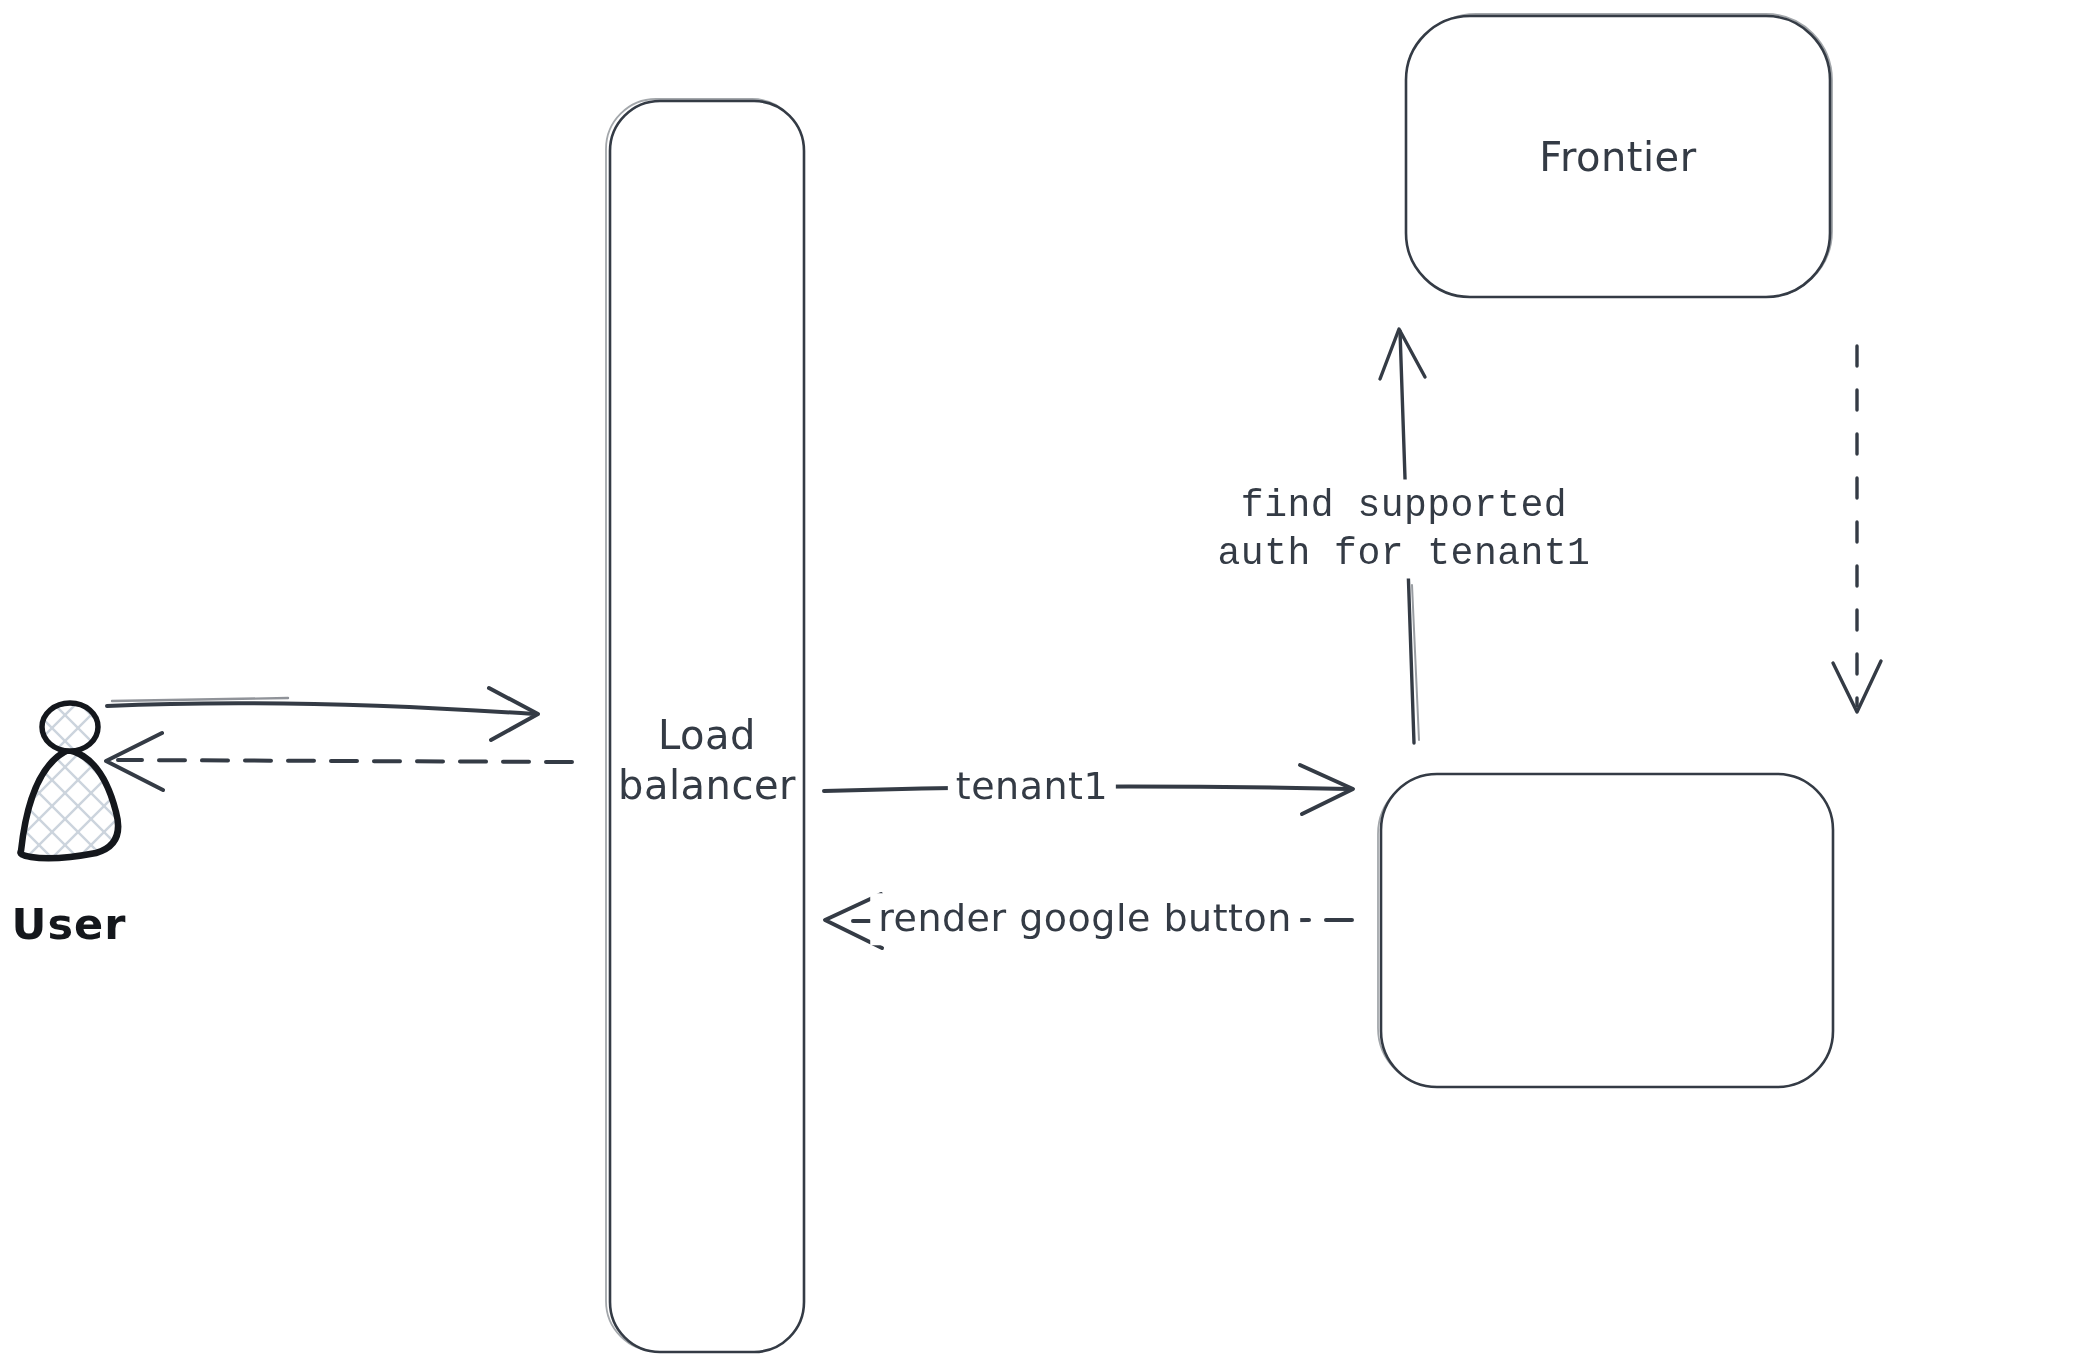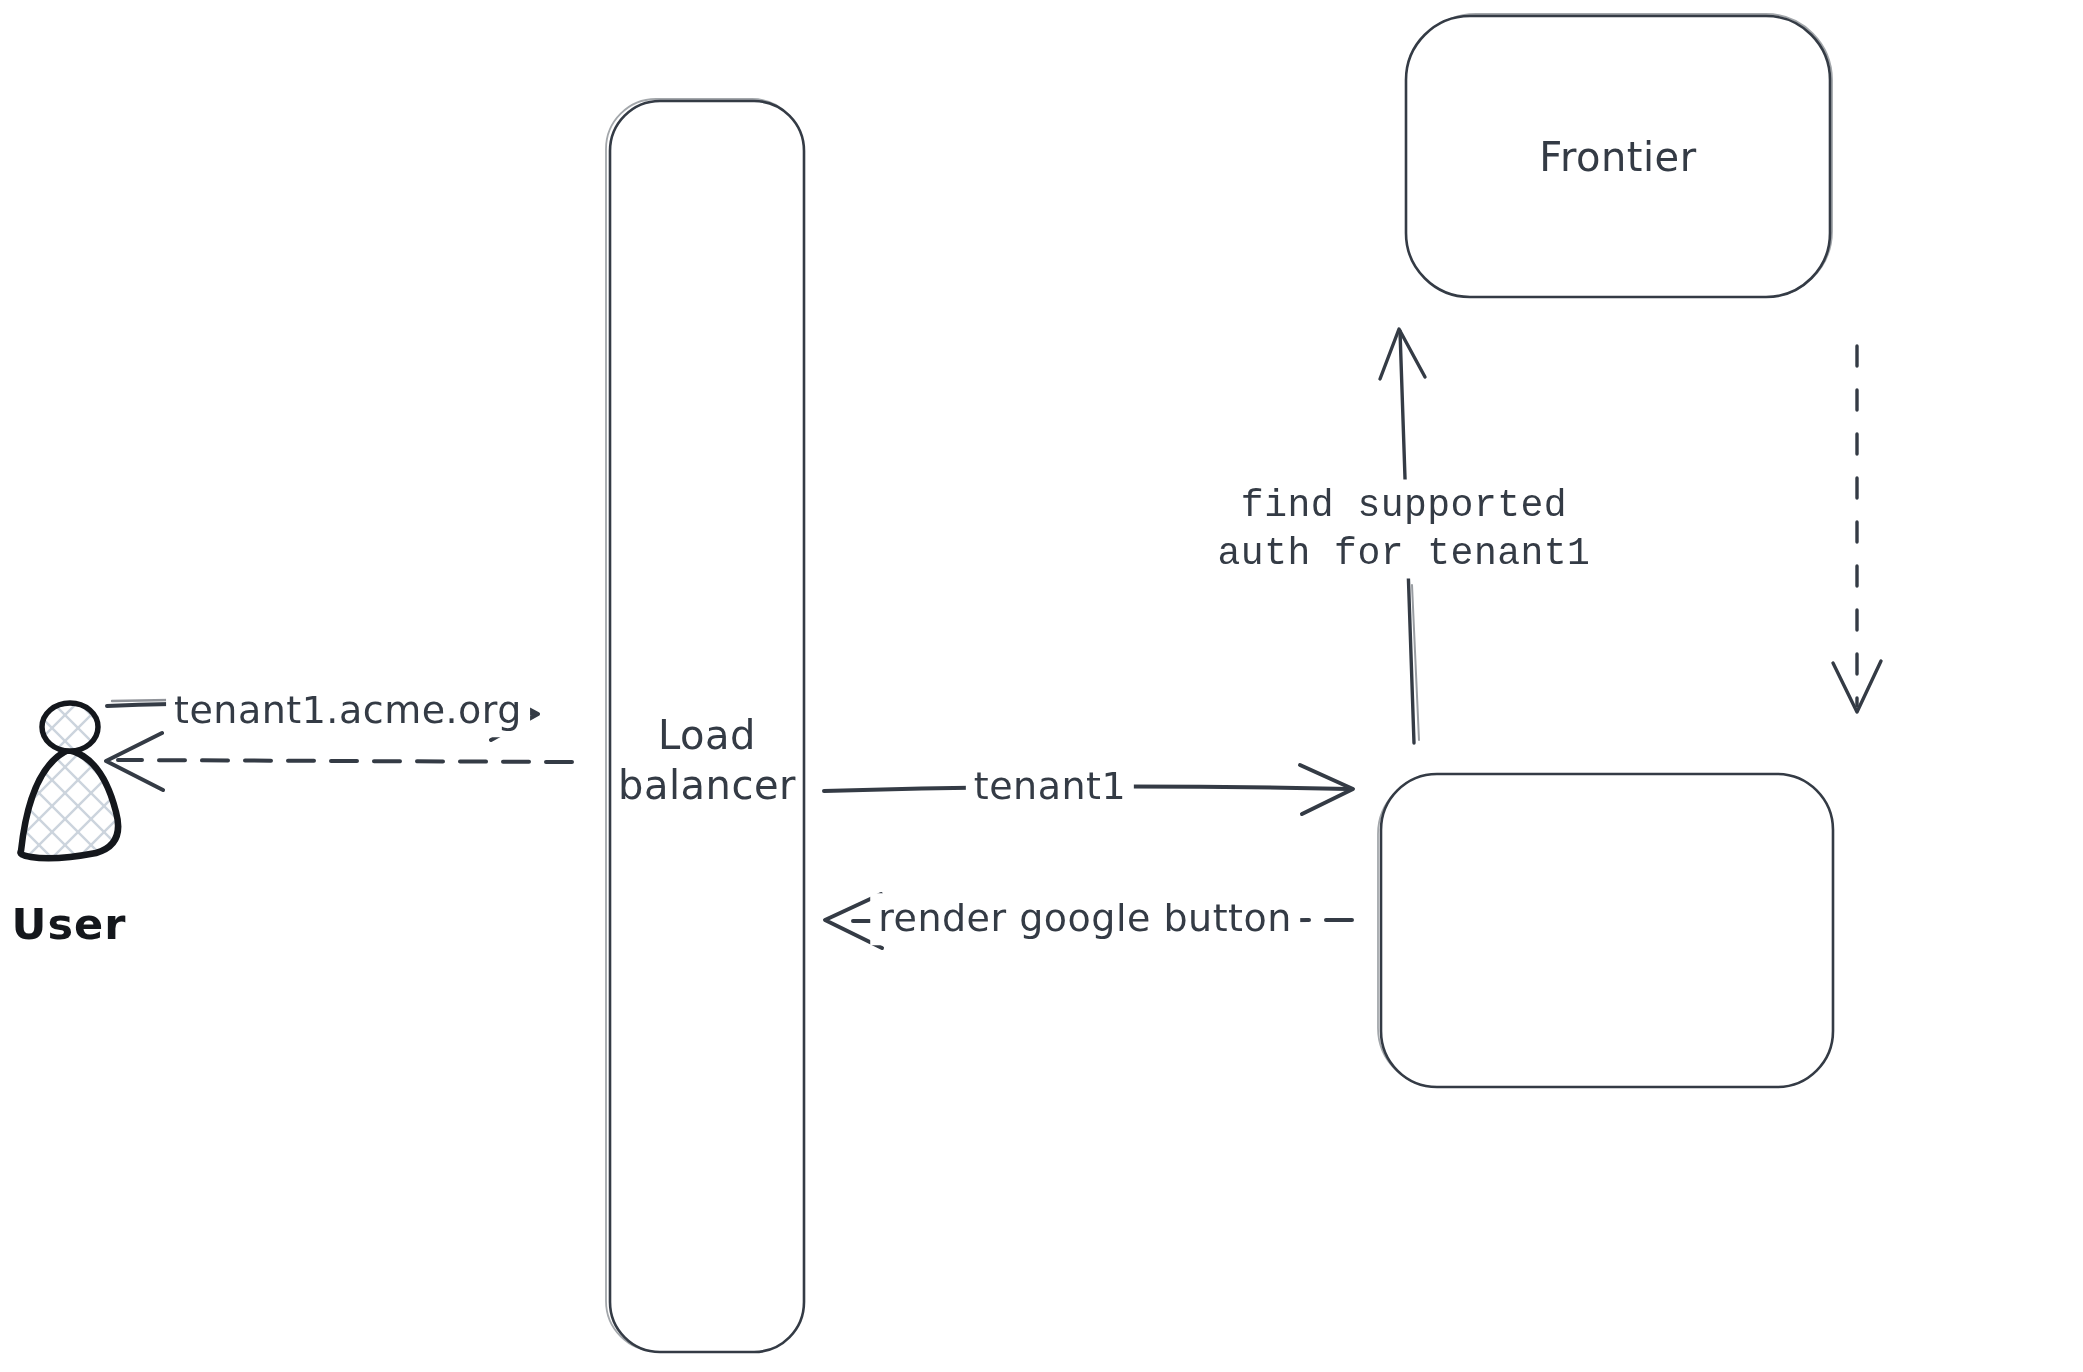--- a/index.html
+++ b/index.html
@@ -96,22 +96,21 @@
     </g>
   </svg>
 
   <div class="label user-label nowrap" style="left:69px;top:881px;">User</div>
 
   <div class="label box-label" style="left:707px;top:760px;width:180px;">Load balancer</div>
 
   <div class="label box-label nowrap" style="left:1618px;top:157px;">Frontier</div>
 
 
-  <div class="label msg-label nowrap" style="left:348px;top:711px;">tenant1.acme.org</div>
 
-  <div class="label msg-label nowrap" style="left:1032px;top:787px;margin-left:18px;">tenant1</div>
+  <div class="label msg-label nowrap" style="left:1032px;top:787px;">tenant1</div>
 
   <div class="label msg-label nowrap" style="left:1085px;top:919px;text-align:right;">render google button</div>
 
   <div class="label msg-label" style="left:1404px;top:529px;width:410px;font-family:Liberation Mono, monospace;">find supported auth for tenant1</div>
 
 
 </div>
 
 </body></html>

